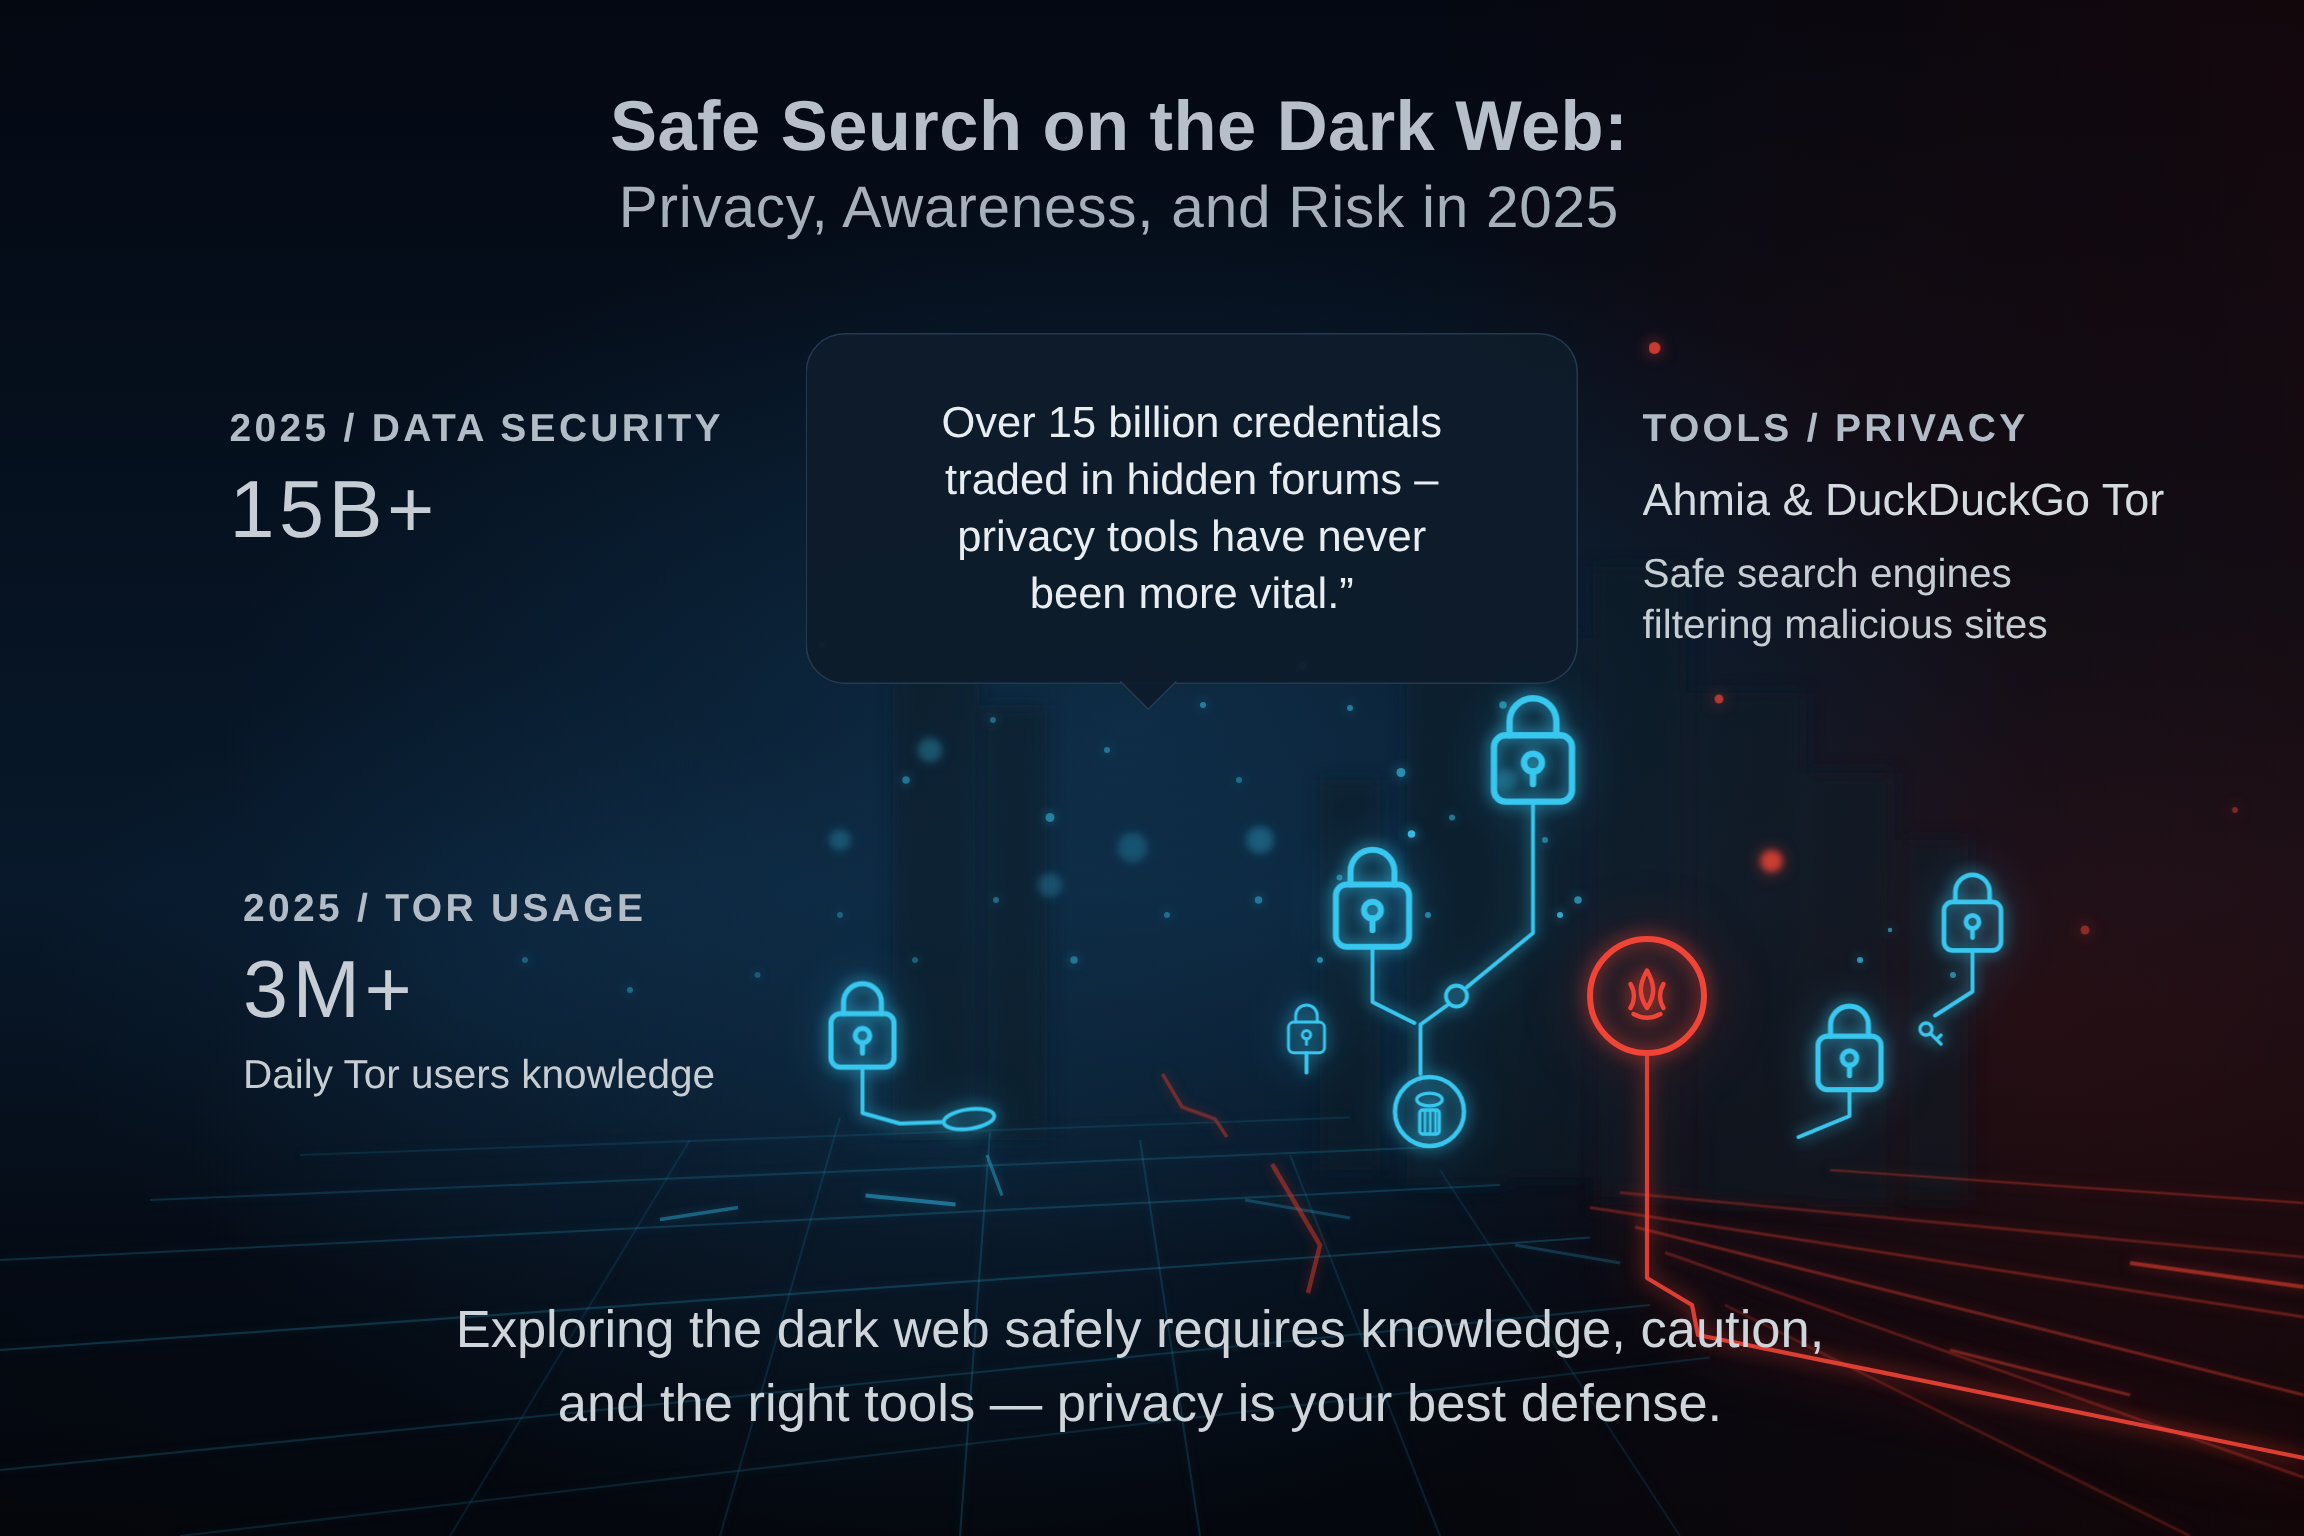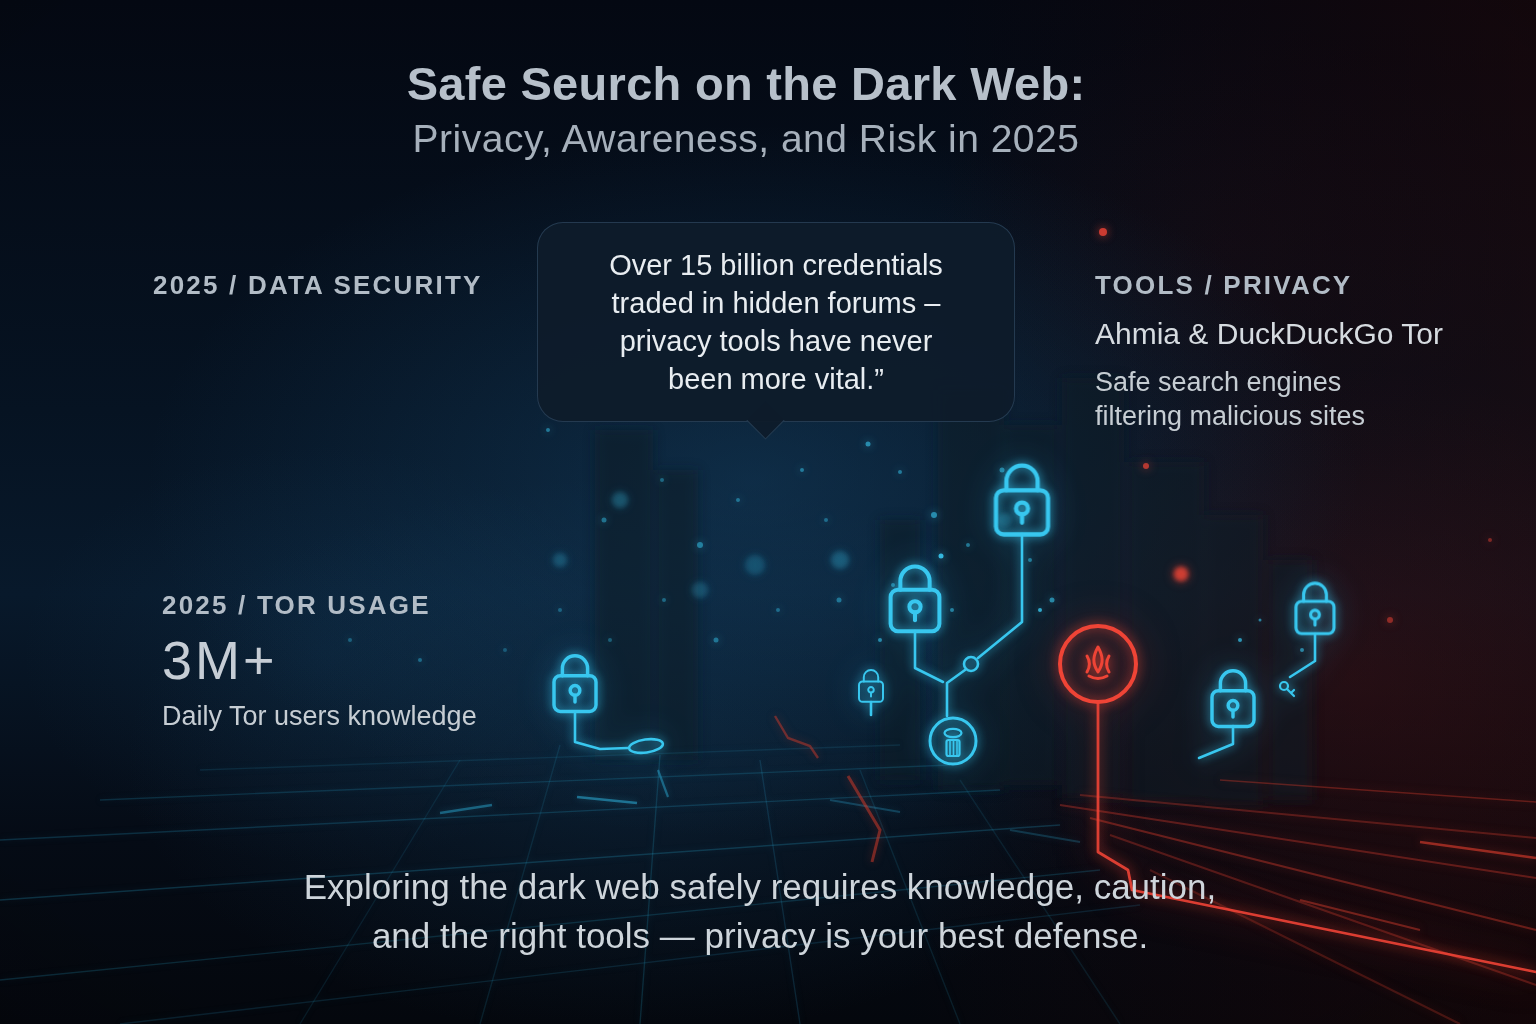--- a/index.html
+++ b/index.html
@@ -31,23 +31,23 @@
   .subtitle{margin:6px 0 0 12px;font-size:39px;font-weight:500;letter-spacing:.5px;color:var(--subtitle-color);}
 
   .eyebrow{font-size:26px;font-weight:600;letter-spacing:2.2px;color:var(--eyebrow-color);}
   .value{margin-top:8px;font-size:54px;font-weight:500;letter-spacing:3px;color:var(--value-color);}
   .desc{margin-top:8px;font-size:27px;line-height:34px;color:var(--body-color);white-space:pre-line;}
 
   .stat-ds{left:125px;top:270px;margin-left:28px;}
   .stat-tor{left:162px;top:590px;}
 
   .bubble{
-    left:537px;top:222px;width:478px;min-height:198px;box-sizing:border-box;
+    left:537px;top:222px;width:515px;min-height:198px;box-sizing:border-box;
     background:var(--bubble-bg);border:1px solid var(--bubble-border);
-    border-radius:26px;padding:23px 18px;text-align:center;
+    border-radius:26px;padding:40px 18px;text-align:center;
   }
   .bubble p{margin:0;font-size:29px;line-height:38px;color:var(--bubble-text);white-space:pre-line;}
   .bubble .tail{
     position:absolute;bottom:-13px;left:214px;width:26px;height:26px;
     background:var(--bubble-bg);transform:rotate(45deg);
     border-right:1px solid var(--bubble-border);border-bottom:1px solid var(--bubble-border);
   }
 
   .tools{left:1095px;top:270px;width:400px;}
   .tools .headline{margin-top:16px;font-size:30px;font-weight:500;color:#d6dbe0;}
@@ -218,20 +218,21 @@
     </g>
   </svg>
 
   <header class="txt">
     <h1 class="title">Safe Seurch on the Dark Web:</h1>
     <h2 class="subtitle">Privacy, Awareness, and Risk in 2025</h2>
   </header>
 
   <section class="txt stat-ds">
     <div class="eyebrow">2025 / DATA SECURITY</div>
+    <div class="value">15B+</div>
   </section>
 
   <aside class="txt bubble">
     <p>Over 15 billion credentials
 traded in hidden forums –
 privacy tools have never
 been more vital.”</p>
     <div class="tail"></div>
   </aside>
 

